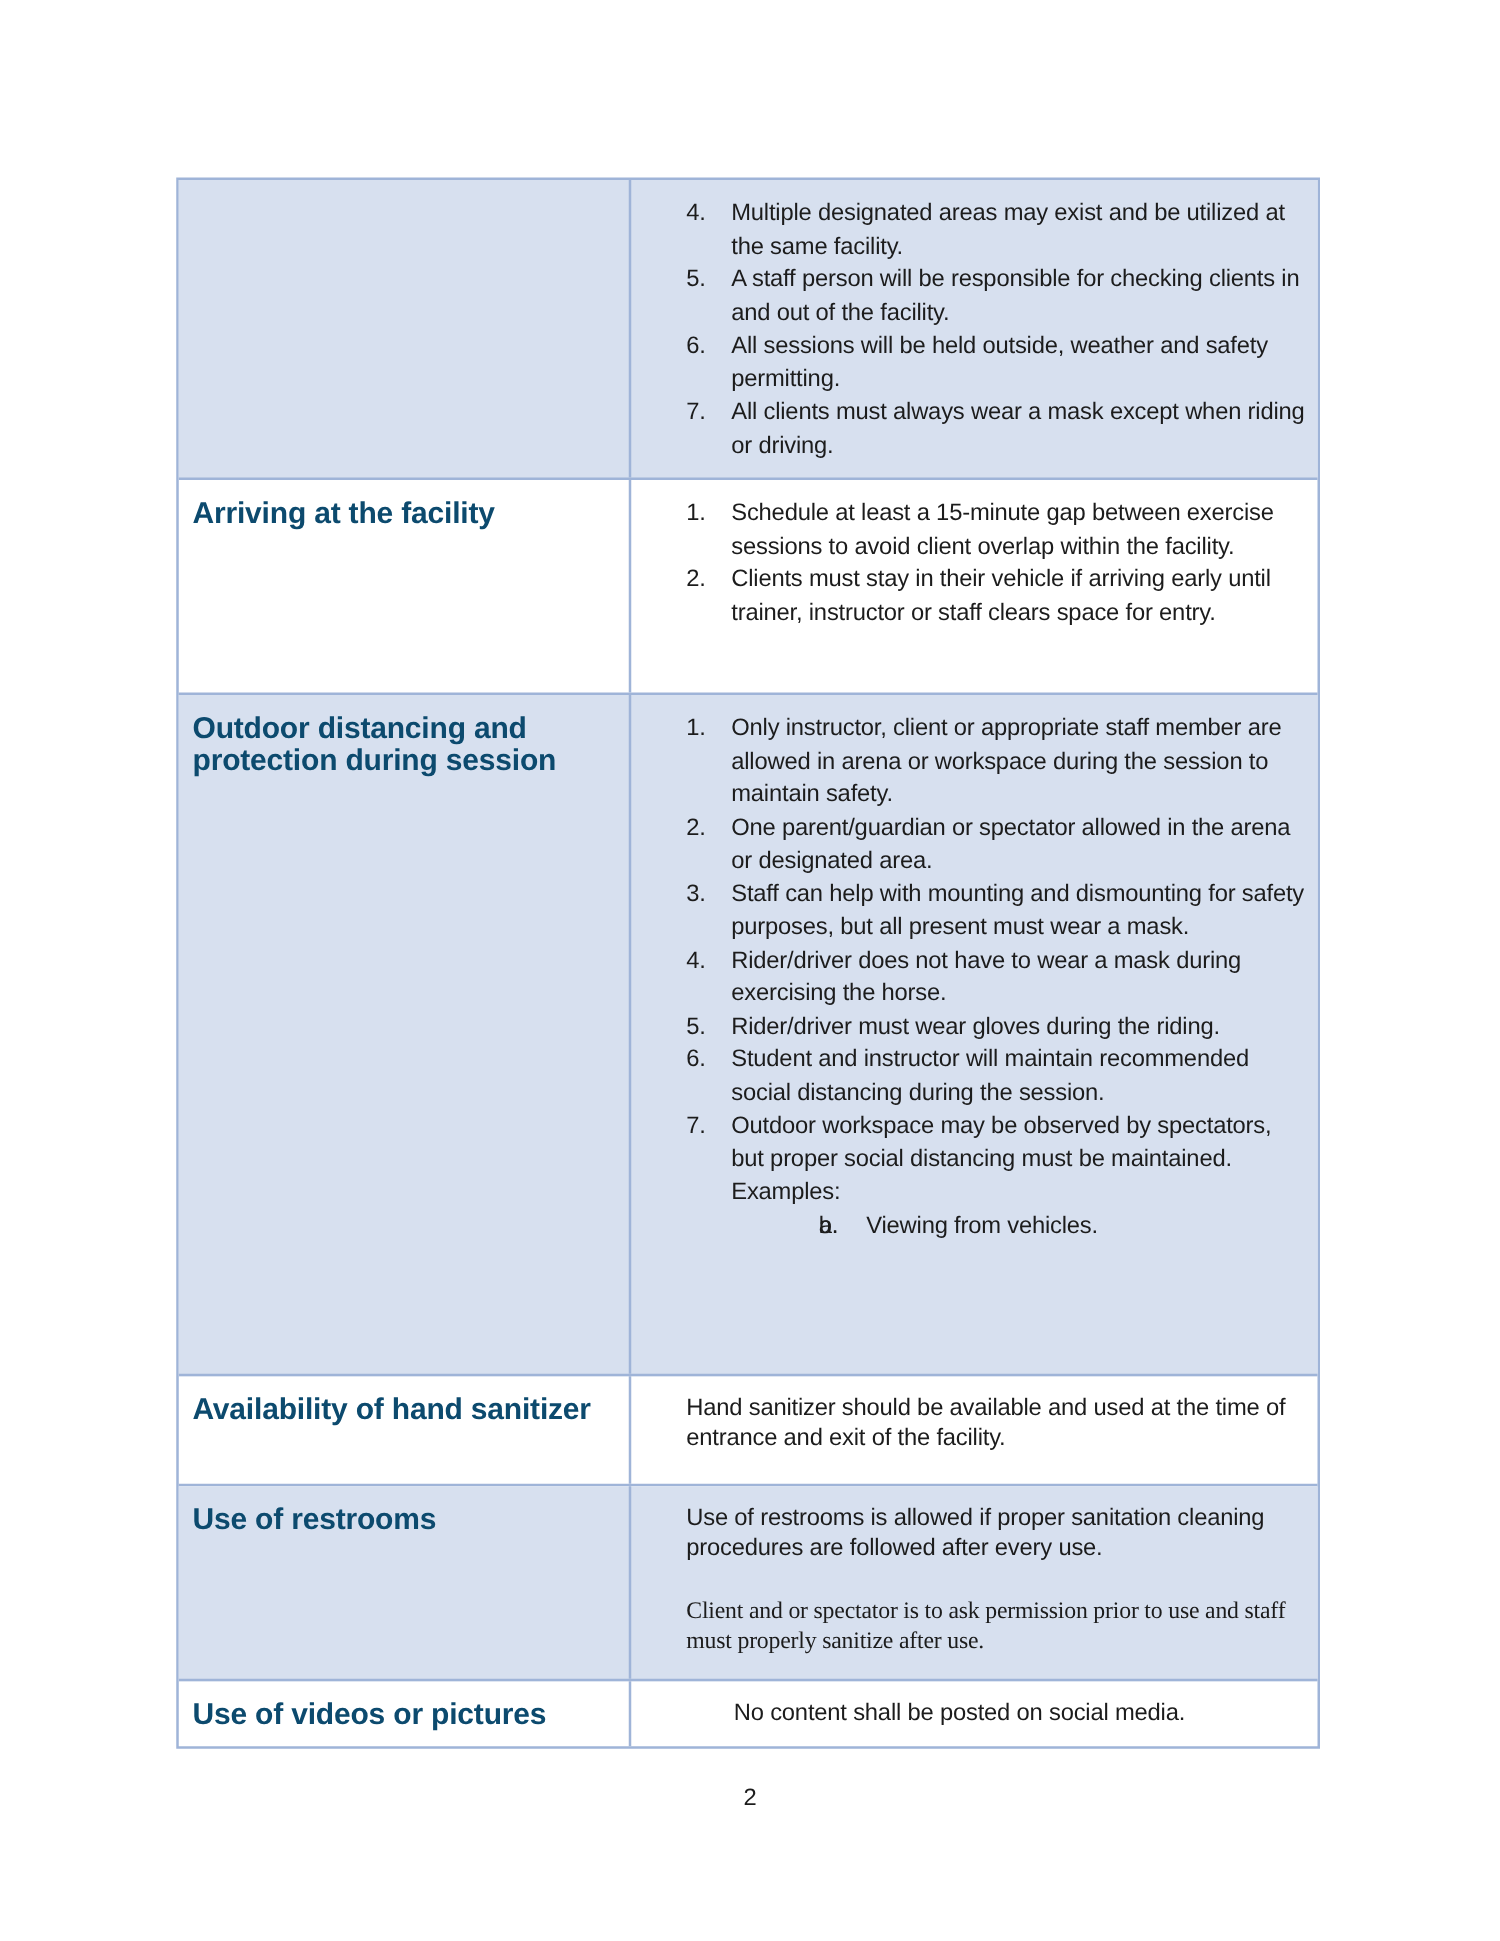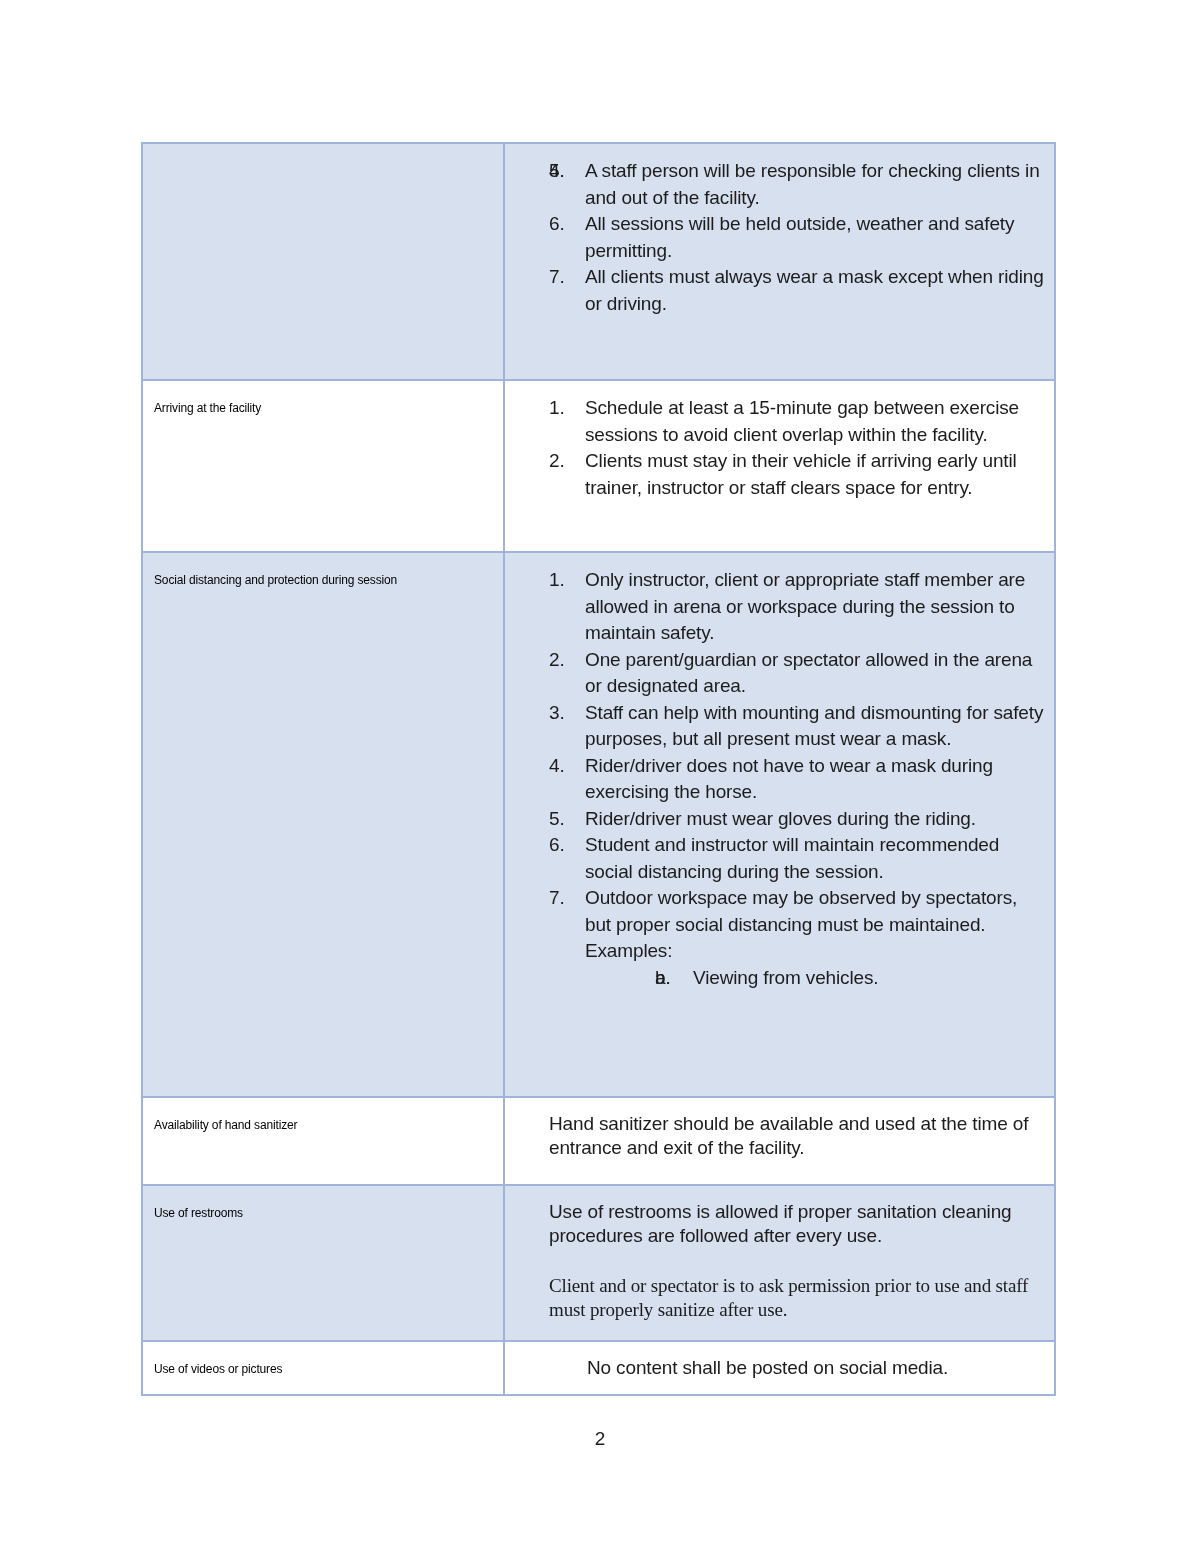--- a/index.html
+++ b/index.html
@@ -47,23 +47,23 @@
     flex: 0 0 362px;
     width: 362px;
     border-right: 2px solid var(--border);
     padding: 14px 14px 12px 11px;
   }
   .cell.right {
     flex: 1 1 auto;
     padding: 14px 8px 12px 0;
   }
   .hdr {
-    font-weight: normal;
-    color: #000000;
-    font-size: 12px;
+    font-weight: bold;
+    color: #0c4a6e;
+    font-size: 24px;
     line-height: 26px;
     letter-spacing: -0.15px;
   }
   .li {
     position: relative;
     padding-left: 80px;
     font-size: 19px;
     line-height: 26.5px;
     letter-spacing: -0.15px;
   }
@@ -110,41 +110,41 @@
 <body>
 
 <div class="page">
   <div class="doc-table">
       <div class="row shaded">
         <div class="cell left">
           <div class="hdr"></div>
         </div>
         <div class="cell right">
           <div class="list">
-            <div class="li"><span class="num">4.</span></div>
+            <div class="li"><span class="num">4.</span><span class="litext">Multiple designated areas may exist and be utilized at the same facility.</span></div>
             <div class="li"><span class="num">5.</span><span class="litext">A staff person will be responsible for checking clients in and out of the facility.</span></div>
             <div class="li"><span class="num">6.</span><span class="litext">All sessions will be held outside, weather and safety permitting.</span></div>
             <div class="li"><span class="num">7.</span><span class="litext">All clients must always wear a mask except when riding or driving.</span></div>
           </div>
         </div>
       </div>
       <div class="row">
         <div class="cell left">
           <div class="hdr">Arriving at the facility</div>
         </div>
         <div class="cell right">
           <div class="list">
             <div class="li"><span class="num">1.</span><span class="litext">Schedule at least a 15-minute gap between exercise sessions to avoid client overlap within the facility.</span></div>
             <div class="li"><span class="num">2.</span><span class="litext">Clients must stay in their vehicle if arriving early until trainer, instructor or staff clears space for entry.</span></div>
           </div>
         </div>
       </div>
       <div class="row shaded">
         <div class="cell left">
-          <div class="hdr">Social distancing and protection during session</div>
+          <div class="hdr">Outdoor distancing and protection during session</div>
         </div>
         <div class="cell right">
           <div class="list">
             <div class="li"><span class="num">1.</span><span class="litext">Only instructor, client or appropriate staff member are allowed in arena or workspace during the session to maintain safety.</span></div>
             <div class="li"><span class="num">2.</span><span class="litext">One parent/guardian or spectator allowed in the arena or designated area.</span></div>
             <div class="li"><span class="num">3.</span><span class="litext">Staff can help with mounting and dismounting for safety purposes, but all present must wear a mask.</span></div>
             <div class="li"><span class="num">4.</span><span class="litext">Rider/driver does not have to wear a mask during exercising the horse.</span></div>
             <div class="li"><span class="num">5.</span><span class="litext">Rider/driver must wear gloves during the riding.</span></div>
             <div class="li"><span class="num">6.</span><span class="litext">Student and instructor will maintain recommended social distancing during the session.</span></div>
             <div class="li"><span class="num">7.</span><span class="litext">Outdoor workspace may be observed by spectators, but proper social distancing must be maintained.

